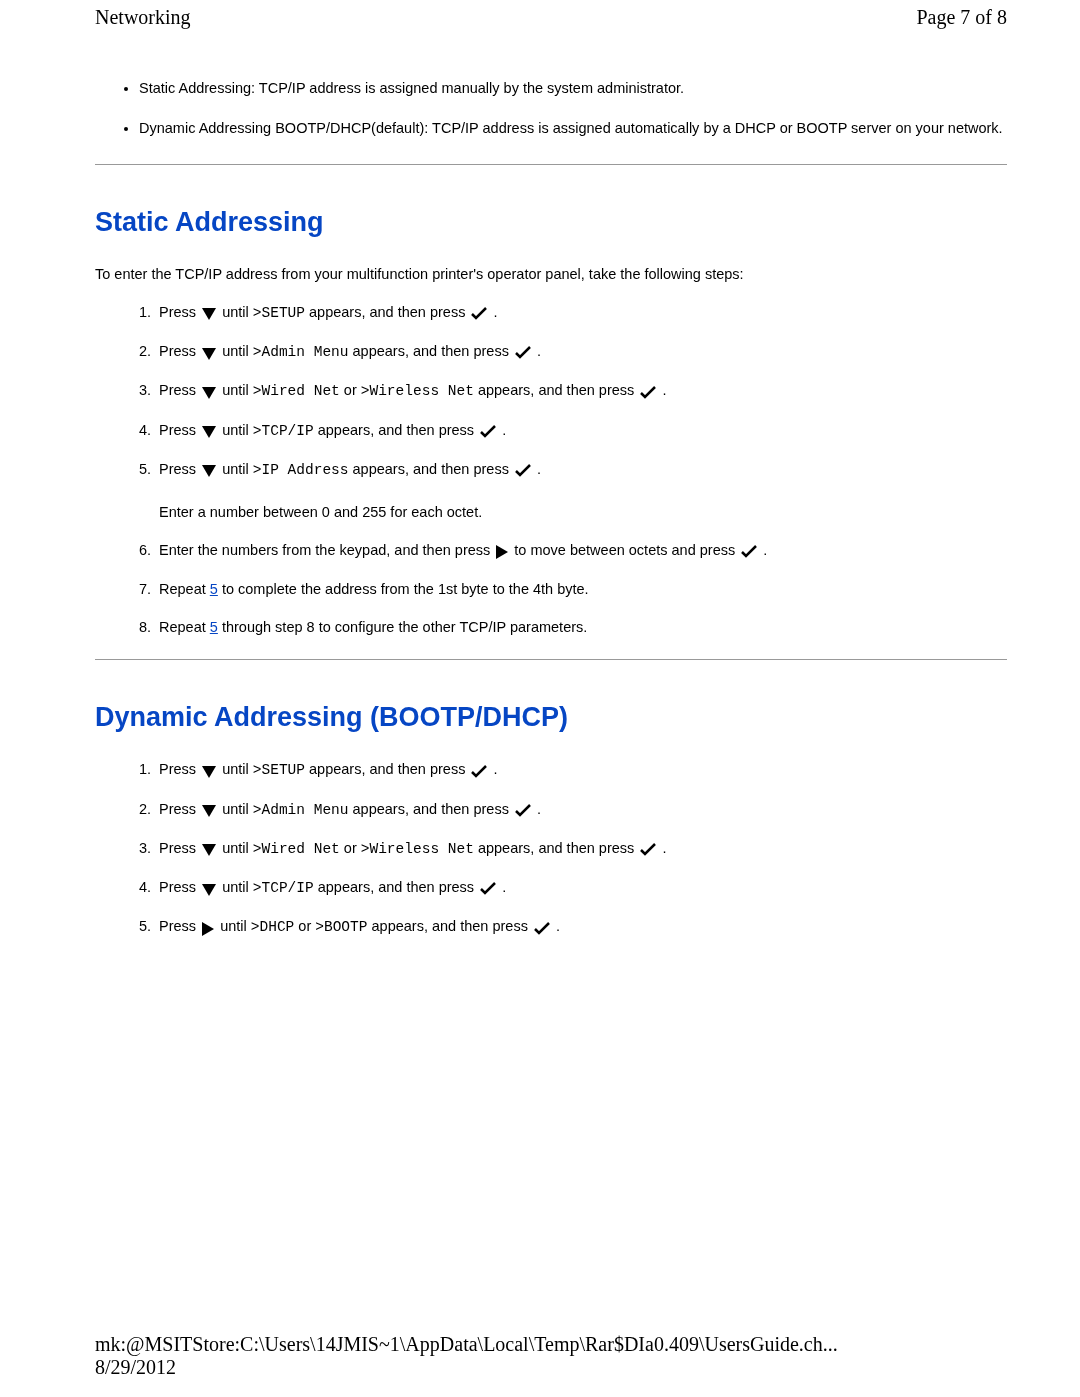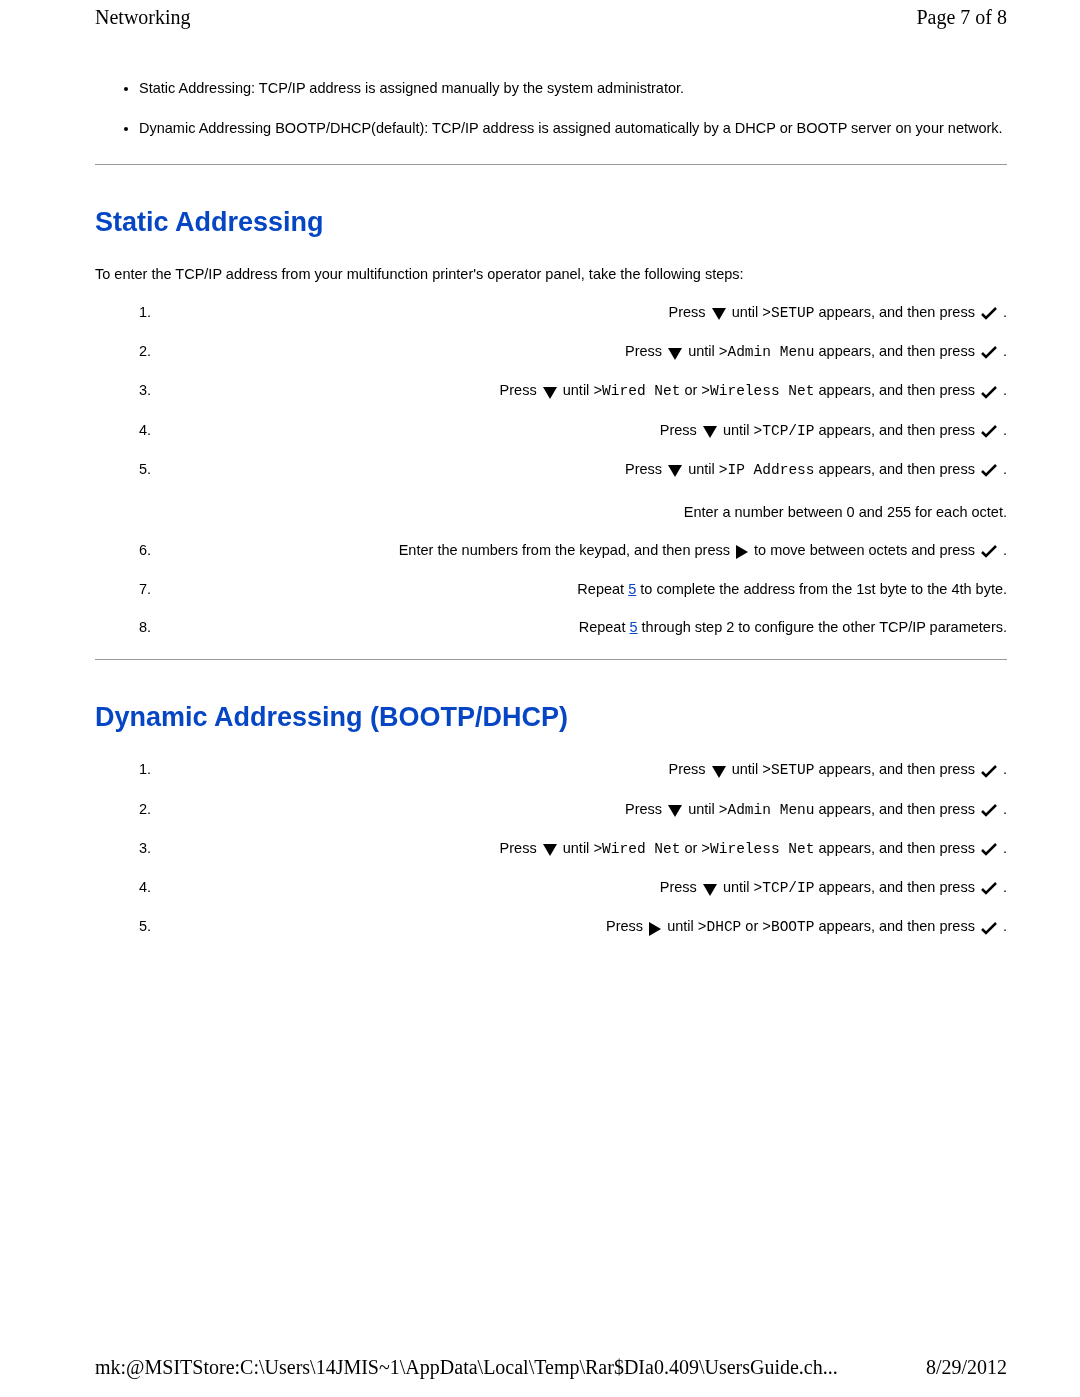--- a/index.html
+++ b/index.html
@@ -50,21 +50,20 @@
     margin: 0 0 28px 0;
     font-family: Verdana, Geneva, Tahoma, sans-serif;
   }
   p.lead {
     font-size: 14.5px;
     margin: 0 0 22px 0;
   }
   ol.steps {
     padding-left: 60px;
     margin: 0 0 24px 0;
-    text-align: right;
   }
   ol.steps > li {
     font-size: 14.5px;
     margin-bottom: 22px;
     padding-left: 4px;
   }
   .mono {
     font-family: "Courier New", Courier, monospace;
     font-size: 14.5px;
   }
@@ -93,20 +92,21 @@
   }
   .footer {
     position: absolute;
     bottom: 18px;
     left: 84px;
     right: 84px;
     display: flex;
     justify-content: space-between;
     font-family: "Times New Roman", Times, serif;
     font-size: 20px;
+    flex-direction: column;
   }
 </style>
 </head>
 <body>
 
 <div class="page">
 
   <div class="header">
     <div>Networking</div>
     <div>Page 7 of 8</div>
@@ -211,21 +211,21 @@
               <path d="M1 7 L5 11 L15 1" stroke="#000" stroke-width="2.5" fill="none"></path>
             </svg></span>
         <span>.</span>
       </li>
 
       <li>
         <span>Repeat </span><a class="step-link">5</a><span> to complete the address from the 1st byte to the 4th byte.</span>
       </li>
 
       <li>
-        <span>Repeat </span><a class="step-link">5</a><span> through step 2 to configure the other TCP/IP parameters.</span>
+        <span>Repeat </span><a class="step-link">5</a><span> through step 8 to configure the other TCP/IP parameters.</span>
       </li>
     </ol>
 
     <hr class="sep">
 
     <h2 class="section-title">Dynamic Addressing (BOOTP/DHCP)</h2>
 
 
     <ol class="steps">
 

